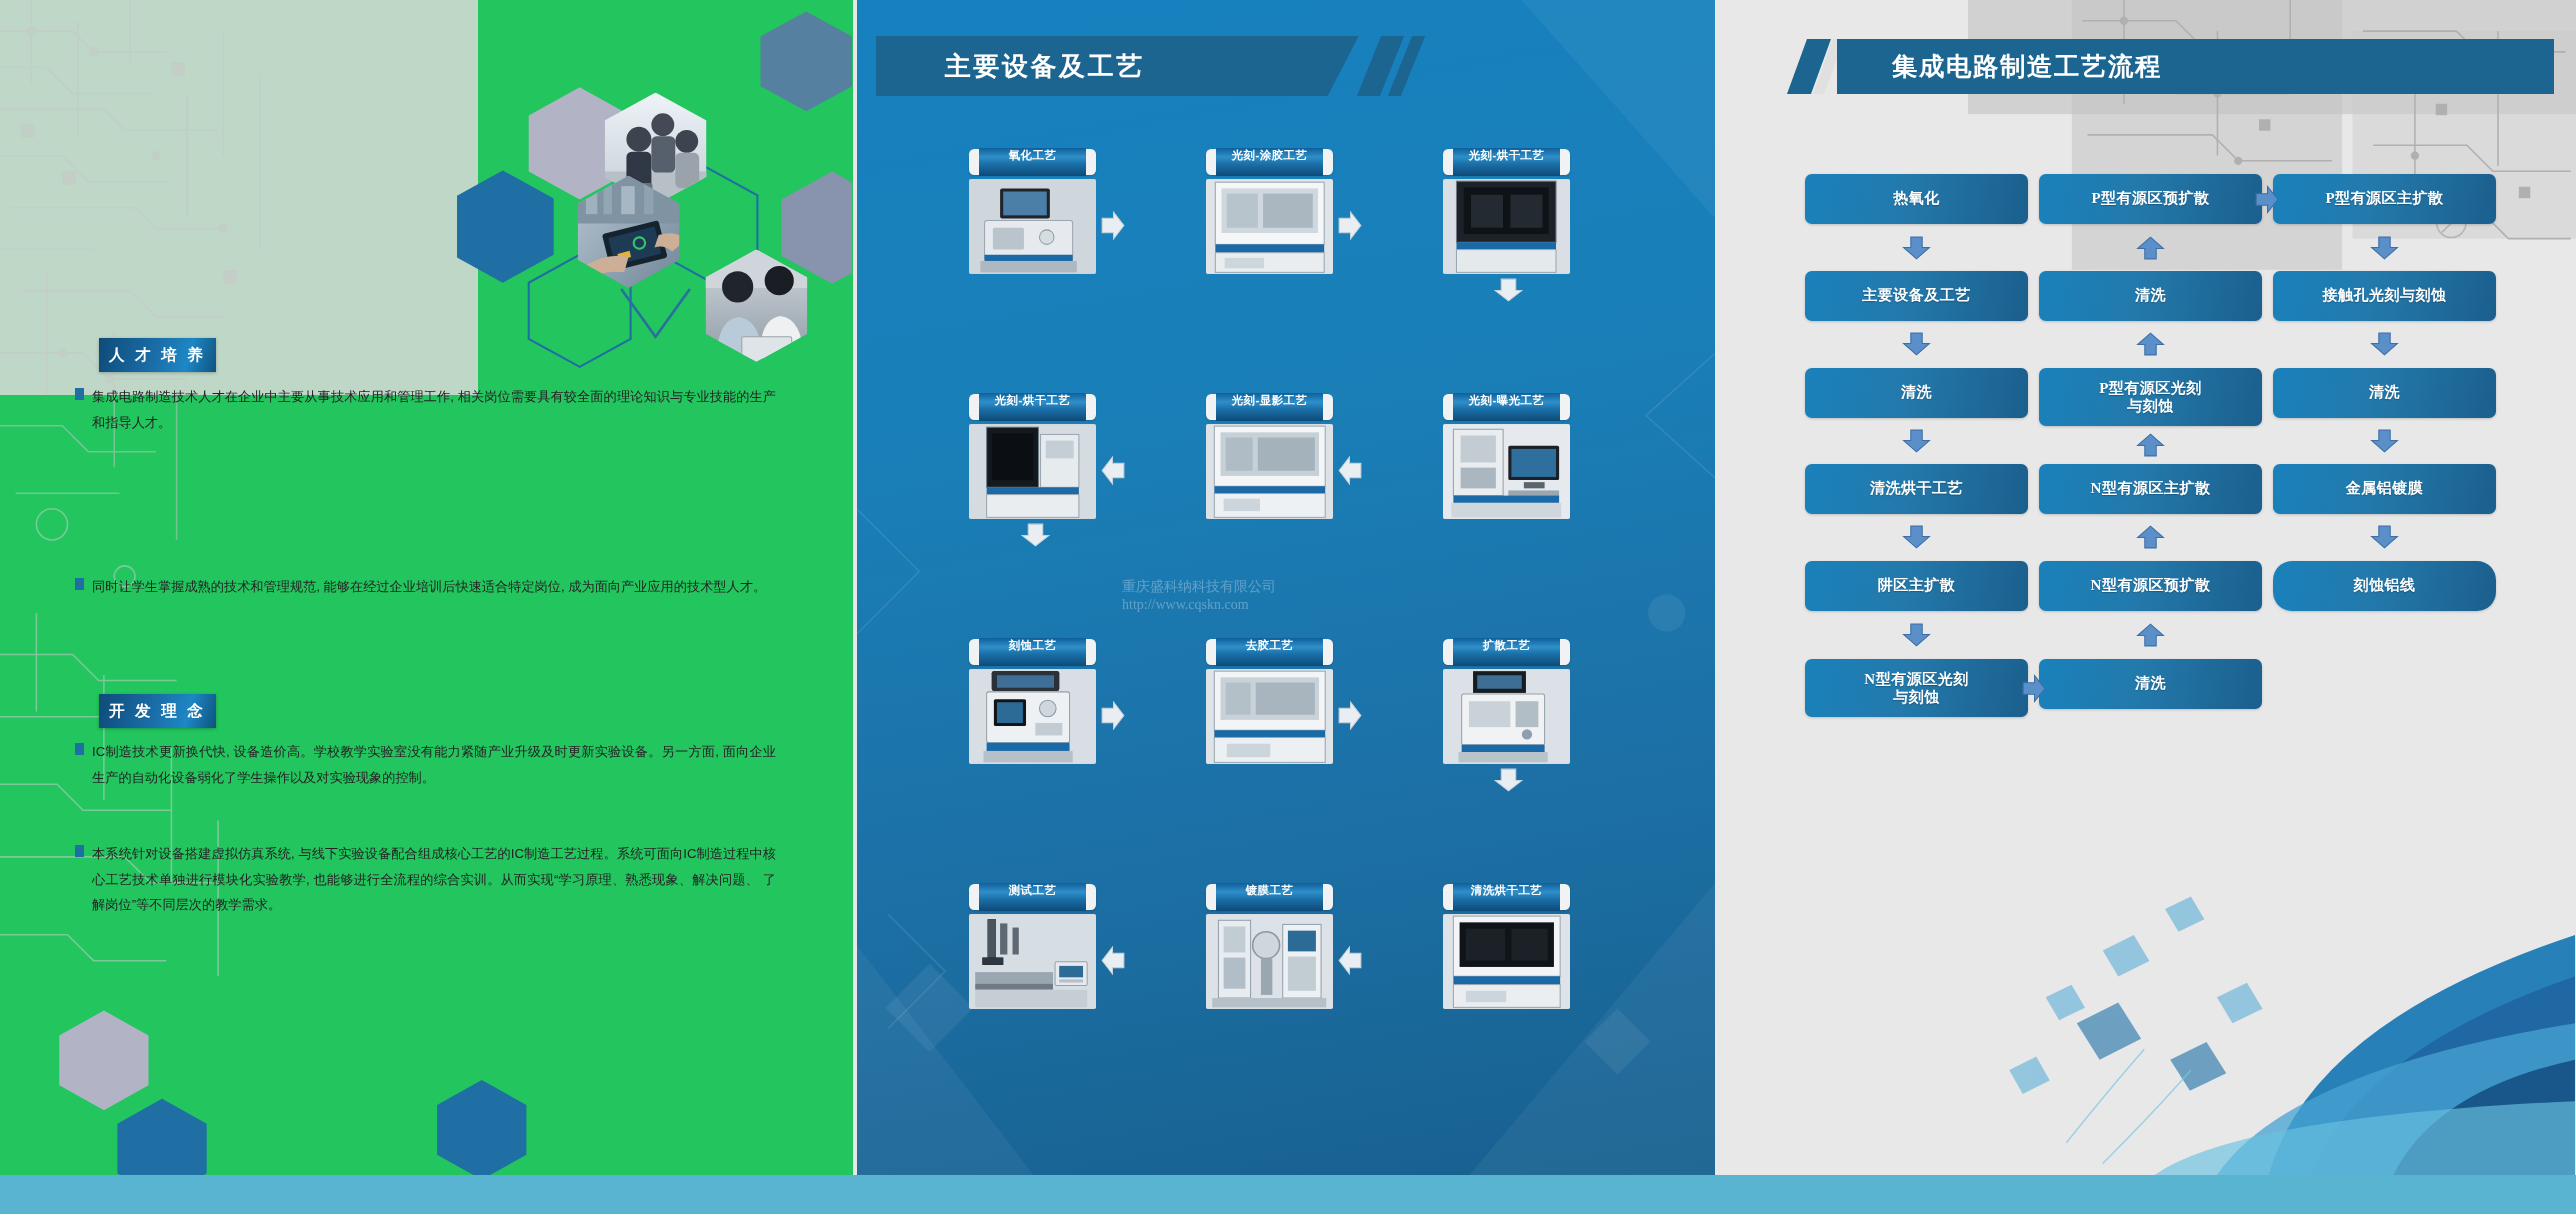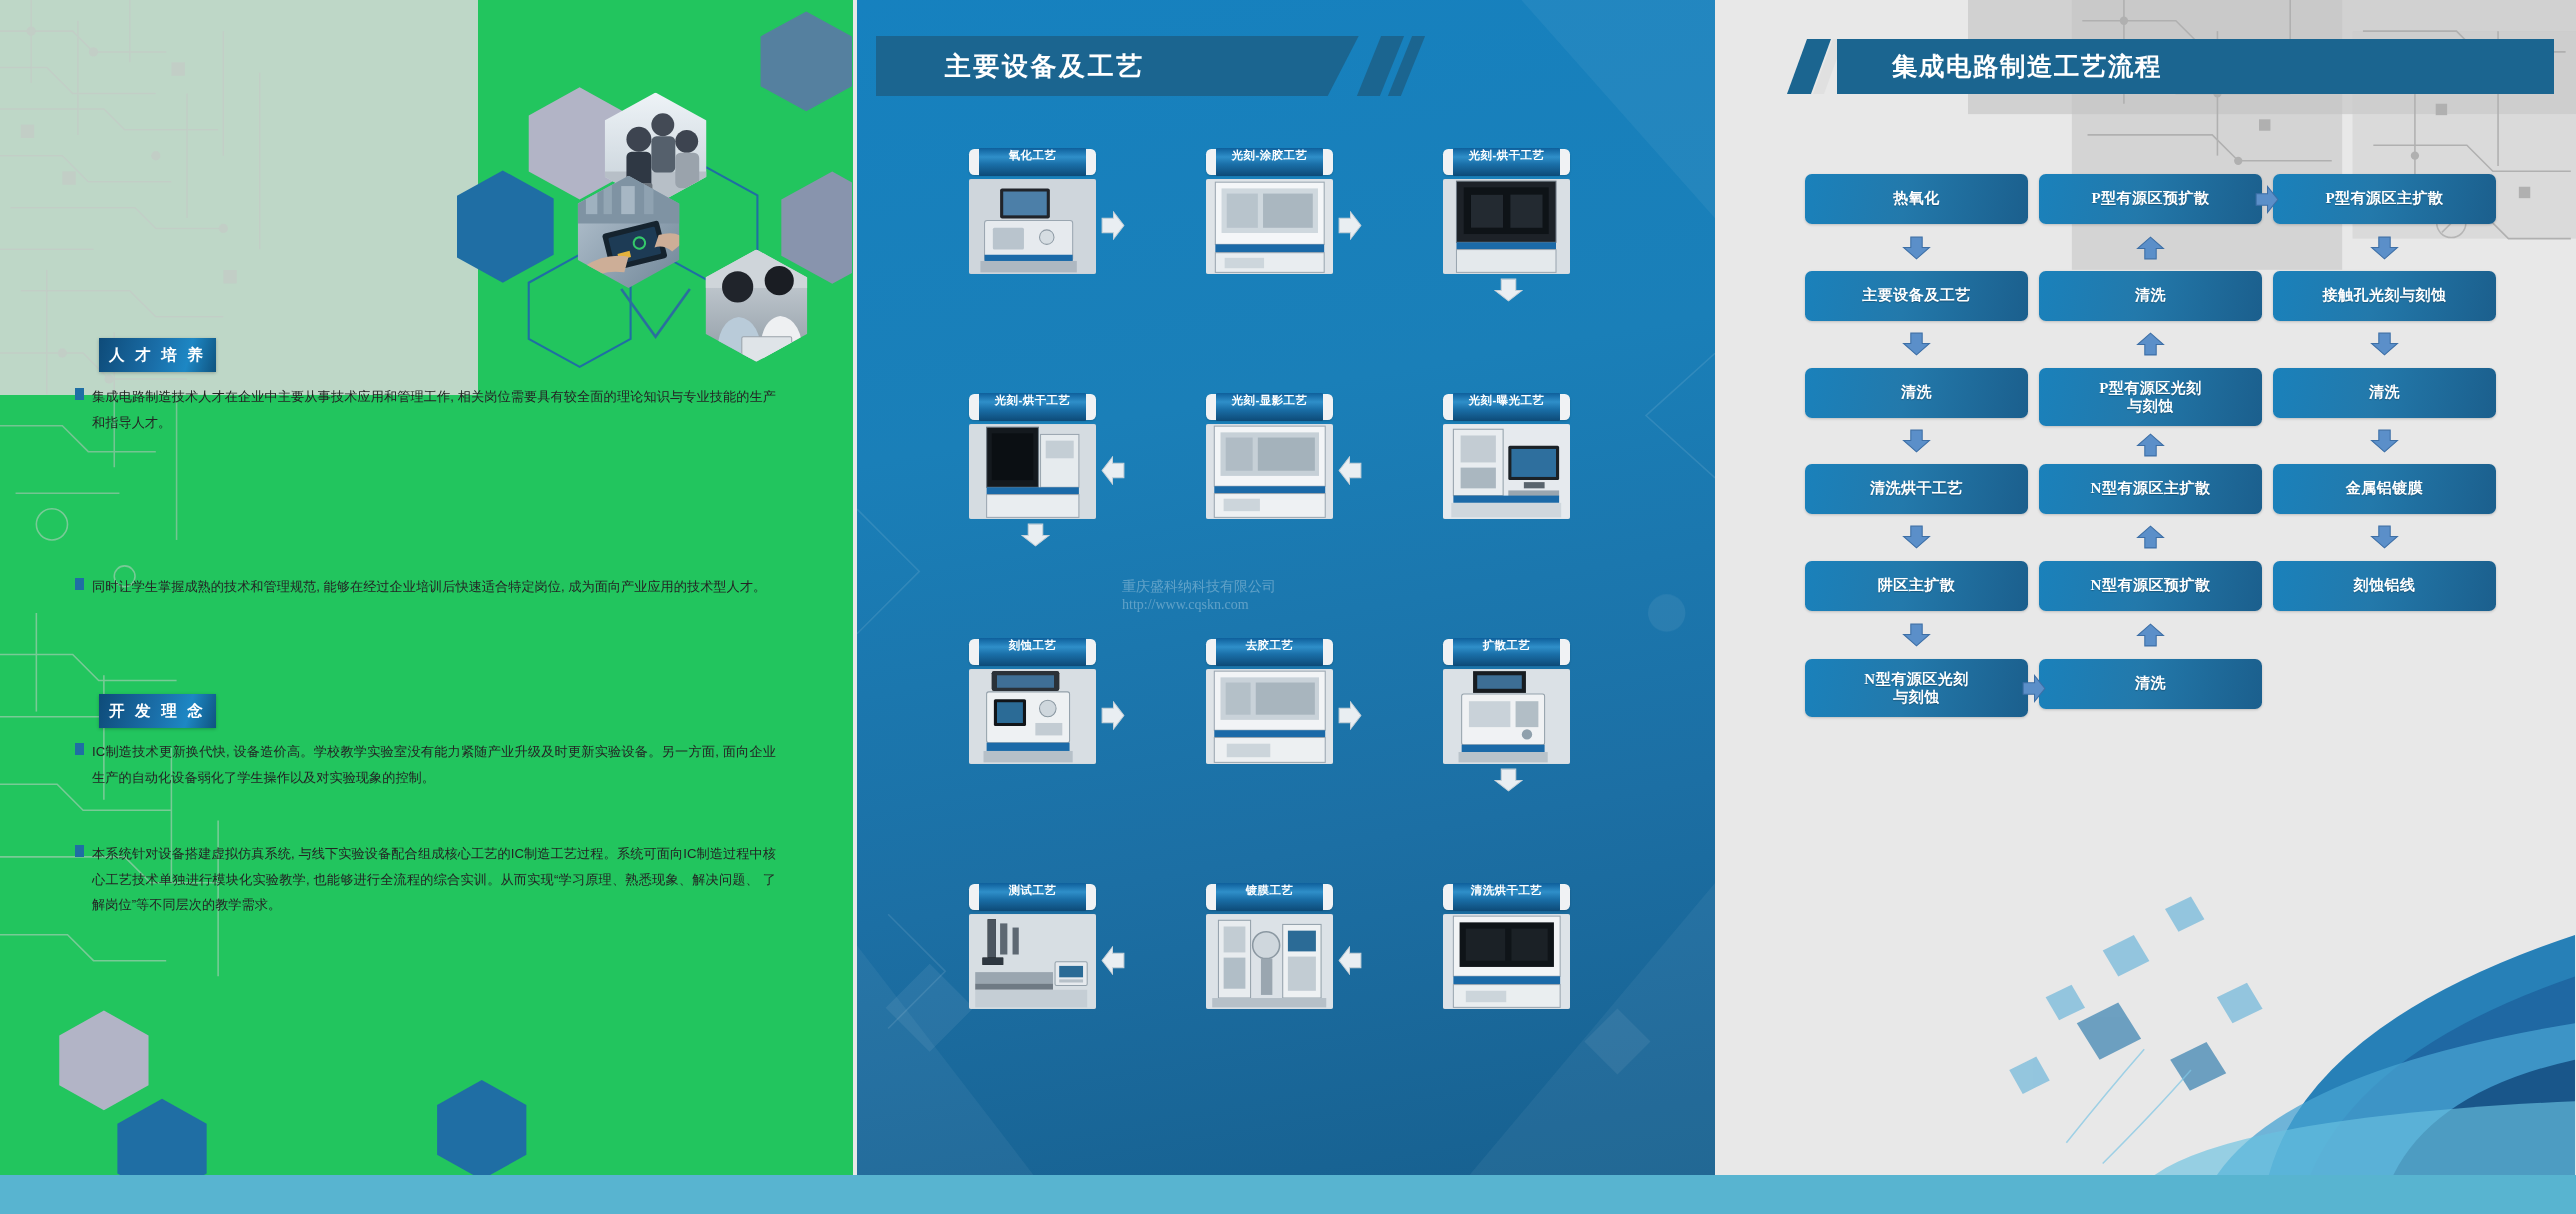--- a/index.html
+++ b/index.html
@@ -733,21 +733,21 @@
         </div>
         <div class="farrow" style="left: 651px; top: 429px; width: 29px; height: 24px;"><svg width="29" height="24" viewBox="0 0 56 46">
             <polygon points="17,2 17,22 3,22 28,44 53,22 39,22 39,2" fill="#5b8fc9" stroke="#3d6fa6" stroke-width="2"></polygon>
           </svg></div>
         <div class="flow-box" style="left: 554px; top: 464px; width: 223px; height: 50px;">
           <span>金属铝镀膜</span>
         </div>
         <div class="farrow" style="left: 651px; top: 525px; width: 29px; height: 24px;"><svg width="29" height="24" viewBox="0 0 56 46">
             <polygon points="17,2 17,22 3,22 28,44 53,22 39,22 39,2" fill="#5b8fc9" stroke="#3d6fa6" stroke-width="2"></polygon>
           </svg></div>
-        <div class="flow-box" style="left: 554px; top: 561px; width: 223px; height: 50px;">
+        <div class="flow-box" style="left: 554px; top: 561px; width: 223px; height: 50px; border-radius: 19px;">
           <span>刻蚀铝线</span>
         </div>
         <div class="farrow" style="left: 536px; top: 185px; width: 24px; height: 29px;"><svg width="24" height="29" viewBox="0 0 46 56">
             <polygon points="2,17 24,17 24,3 44,28 24,53 24,39 2,39" fill="#5b8fc9" stroke="#3d6fa6" stroke-width="2"></polygon>
           </svg></div>
         <div class="farrow" style="left: 303px; top: 674px; width: 24px; height: 29px;"><svg width="24" height="29" viewBox="0 0 46 56">
             <polygon points="2,17 24,17 24,3 44,28 24,53 24,39 2,39" fill="#5b8fc9" stroke="#3d6fa6" stroke-width="2"></polygon>
           </svg></div>
       </div>
   </div>

